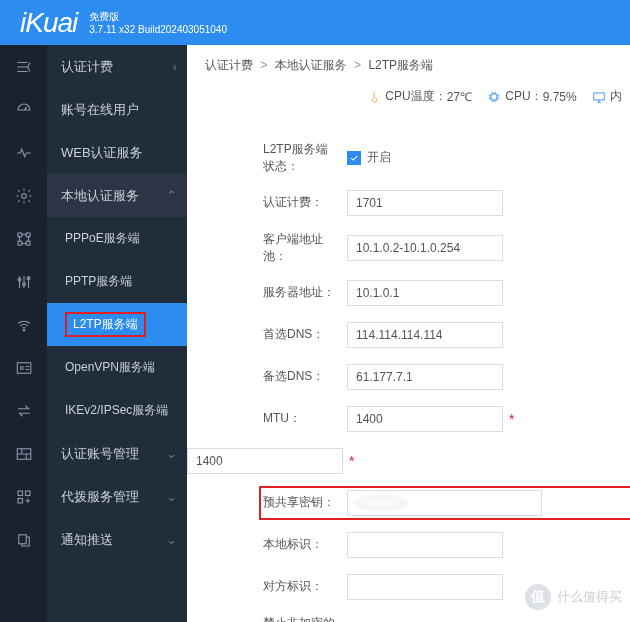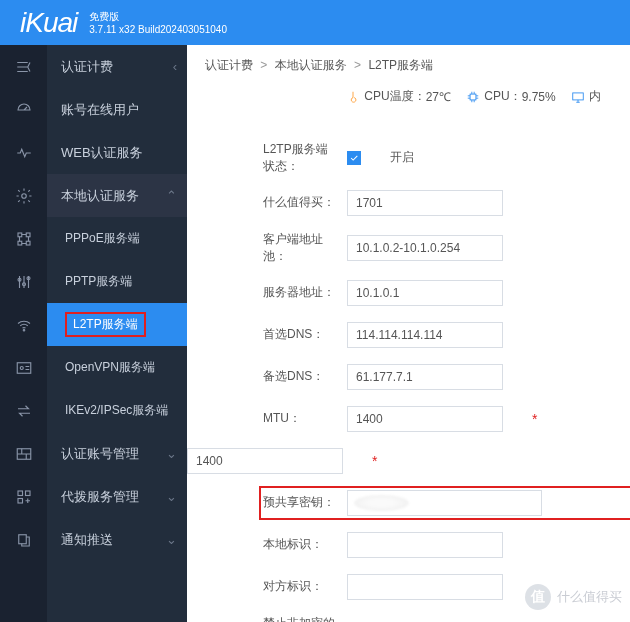--- a/index.html
+++ b/index.html
@@ -24,31 +24,31 @@
     .sub-item { height: 43px; display: flex; align-items: center; padding-left: 18px; font-size: 12px; cursor: pointer; color: #c8d0dc; }
     .sub-item.active { background: #2c8cf0; color: #fff; }
     .red-box-nav { border: 2px solid #e02020; padding: 2px 6px; display: inline-block; }
     
     .content { flex: 1; background: #fff; overflow: hidden; }
     
     .breadcrumb { padding: 12px 16px 8px; color: #555; font-size: 12px; }
     .breadcrumb span { margin: 0 2px; }
     .bc-sep { color: #999; }
     
-    .statusbar { text-align: right; padding: 6px 29px 14px; font-size: 12px; color: #555; border-bottom: 0; }
+    .statusbar { text-align: right; padding: 6px 8px 14px; font-size: 12px; color: #555; border-bottom: 0; }
     .statusbar .stat { display: inline-flex; align-items: center; margin-left: 12px; }
     .statusbar .stat svg { width: 14px; height: 14px; margin-right: 4px; }
     .stat-temp svg { stroke: #ff9a2e; fill:none; stroke-width:1.5;}
     .stat-cpu svg { stroke: #2c8cf0; fill:none; stroke-width:1.5;}
     .stat-mon svg { stroke: #2c8cf0; fill:none; stroke-width:1.5;}
     
     .form-area { padding: 20px 0 0 0; }
     .form-row { display: flex; align-items: center; margin-bottom: 14px; min-height: 28px; }
     .form-label { width: 160px; text-align: left; padding-left: 76px; padding-right: 12px; color: #555; font-size: 12px; flex-shrink:0; }
-    .form-control { flex: 1; display: flex; align-items: center; gap: 23px; }
+    .form-control { flex: 1; display: flex; align-items: center; }
     .form-control input[type=text] { width: 156px; height: 26px; border: 1px solid #d8dde4; padding: 0 8px; font-size: 12px; color: #555; }
     .chk-wrap { display: flex; align-items: center; }
     .chk { width: 14px; height: 14px; background: #2c8cf0; display: inline-flex; align-items: center; justify-content: center; margin-right: 6px; }
     .chk svg { width: 10px; height: 10px; stroke: #fff; stroke-width: 2.5; fill: none; }
     .chk-label { font-size: 12px; color: #555; }
     .req-star { color: #e02020; margin-left: 6px; font-size: 14px; }
     
     .red-box-row { position: relative; }
     .red-box-row::before { content:""; position:absolute; border: 2px solid #e02020; left: 72px; right: -5px; top: -3px; bottom: -3px; pointer-events:none; }
     .psk-blur { background: radial-gradient(ellipse at center, #fafafa 30%, #f2f2f2 70%); width: 55px; height: 16px; filter: blur(1px); border-radius: 50%; position:absolute; left:6px; }
@@ -231,21 +231,21 @@
         <div class="form-control chk-wrap">
           <span class="chk">
               <svg viewBox="0 0 24 24">
                 <path d="M5 12l5 5L20 7"></path>
               </svg>
             </span>
           <span class="chk-label">开启</span>
         </div>
       </div>
       <div class="form-row">
-        <div class="form-label">什么值得买：</div>
+        <div class="form-label">认证计费：</div>
         <div class="form-control">
             <input type="text" value="1701" style="">
           </div>
       </div>
       <div class="form-row">
         <div class="form-label">客户端地址池：</div>
         <div class="form-control">
             <input type="text" value="10.1.0.2-10.1.0.254" style="">
           </div>
       </div>

